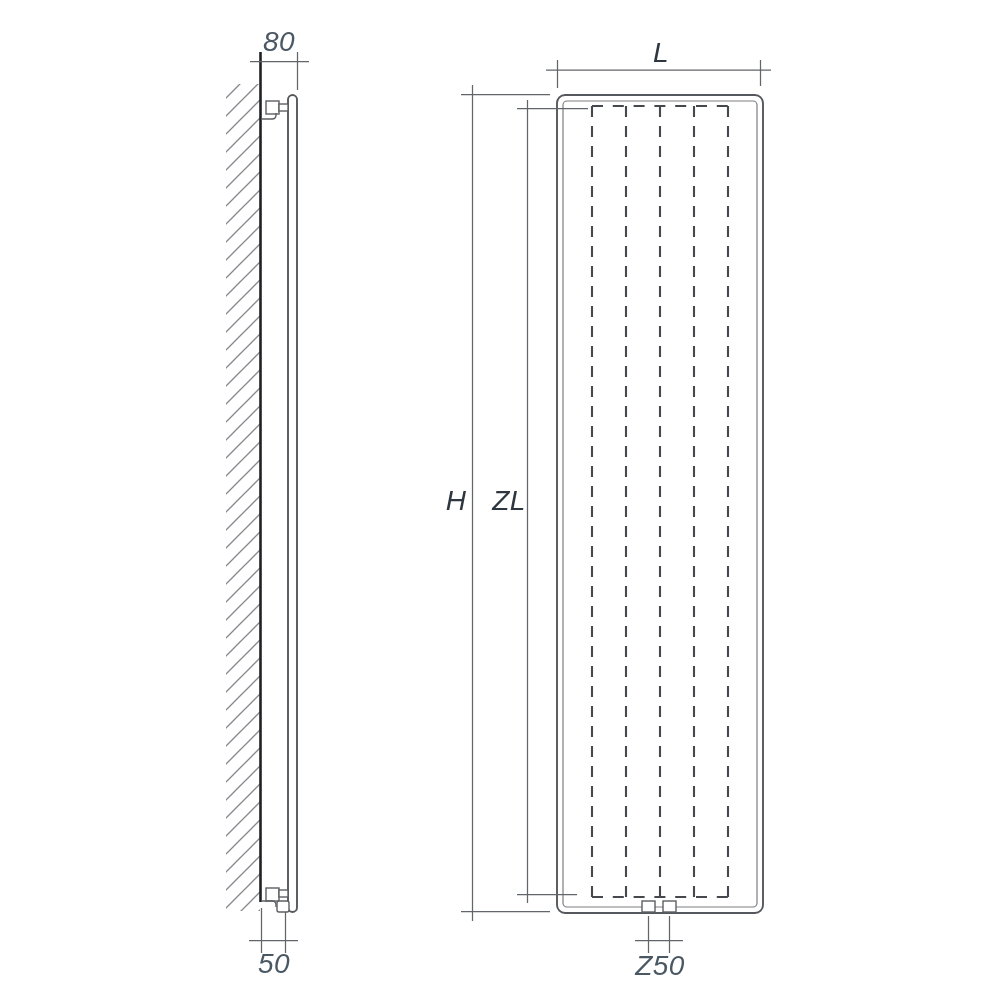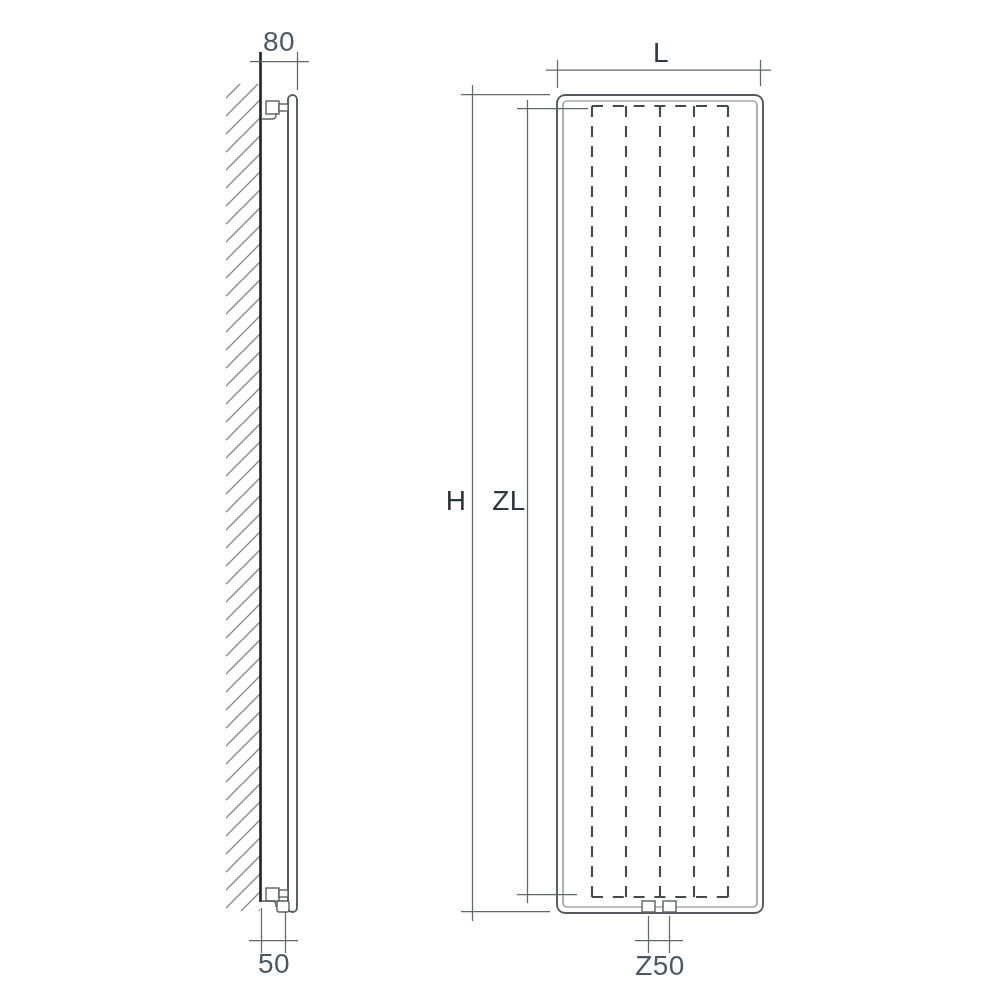--- a/index.html
+++ b/index.html
@@ -7,20 +7,21 @@
     padding: 0;
     background: #ffffff;
   }
   .stage {
     position: relative;
     width: 1000px;
     height: 1000px;
     background: #ffffff;
     font-family: "Liberation Sans", sans-serif;
     overflow: hidden;
+    font-style: italic;
   }
   svg { display: block; }
 
   
   .outline      { stroke: #55585c; stroke-width: 1.9; fill: #ffffff; }
   .outline-thin { stroke: #5c5f63; stroke-width: 1.4; fill: #ffffff; }
   .inner-line   { stroke: #7b7e82; stroke-width: 1.2; fill: none; }
   .wall-stroke  { stroke: #1f2124; stroke-width: 2.6; fill: none; }
   .dim-stroke   { stroke: #626569; stroke-width: 1.25; fill: none; }
   .dash-stroke  { stroke: #45484c; stroke-width: 2.1; fill: none; }

